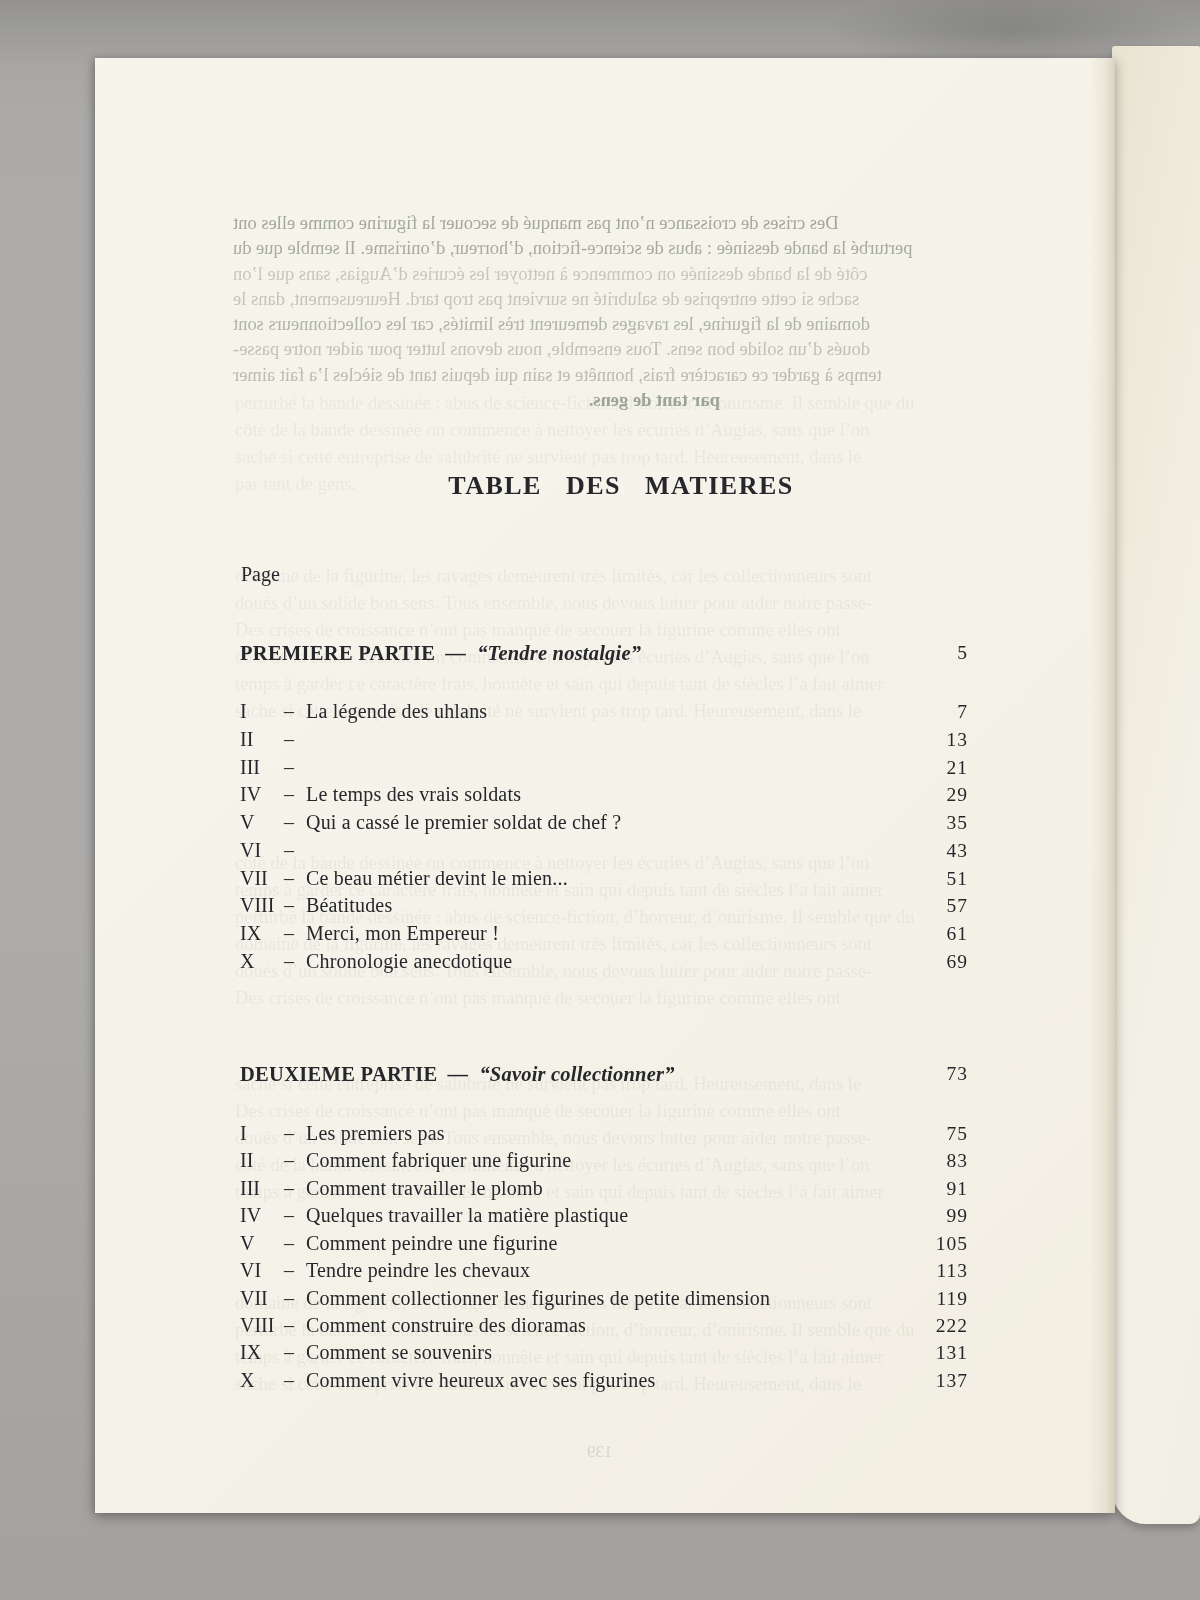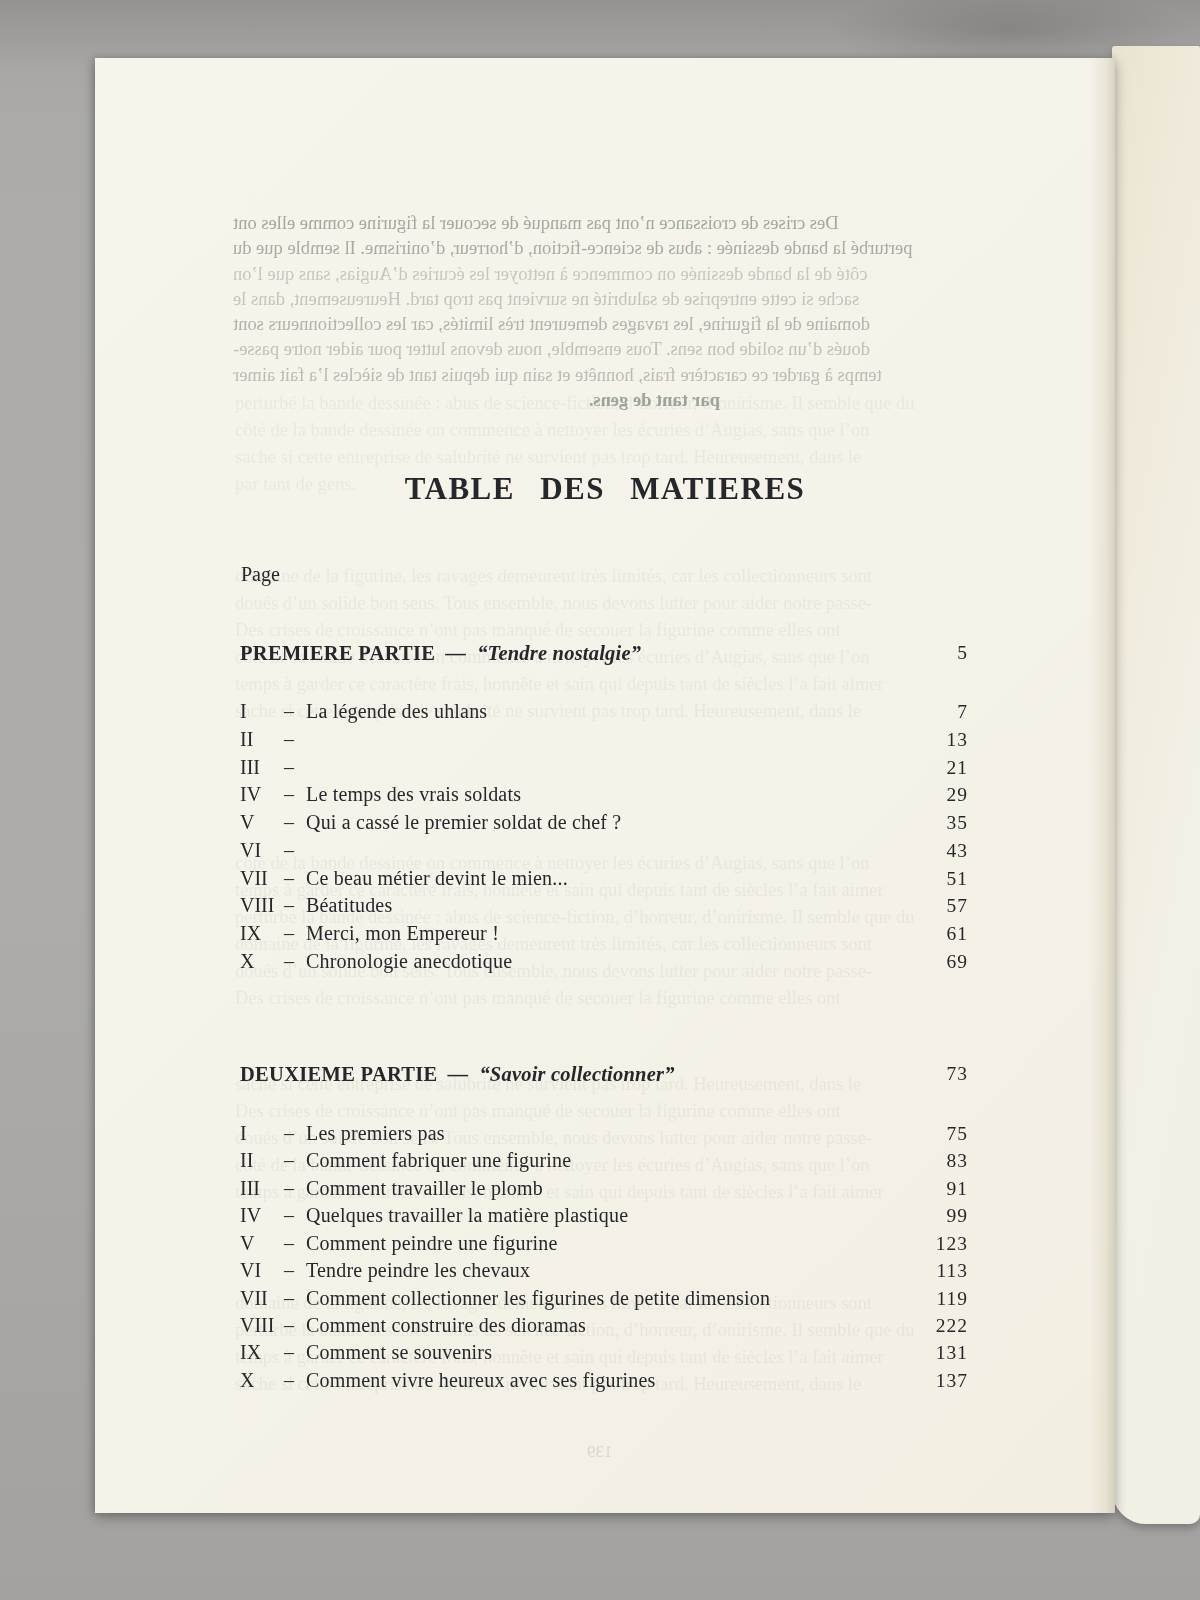--- a/index.html
+++ b/index.html
@@ -58,22 +58,22 @@
   }
   .ghost-num{
     position:absolute;left:492px;top:1384px;
     transform:scaleX(-1);
     color:#55554e;opacity:.17;filter:blur(.5px);
     font-size:17px;z-index:1;
   }
   
   .ink{color:#26272b;z-index:2;}
   .title{
-    position:absolute;left:146px;top:413px;width:728px;
-    text-align:center;font-size:31px;font-weight:bold;
+    position:absolute;left:162px;top:413px;width:728px;
+    text-align:center;font-size:26px;font-weight:bold;
     letter-spacing:1.5px;word-spacing:16px;
   }
   .page-label{
     position:absolute;left:146px;top:505px;width:738px;
     text-align:left;font-size:20px;
   }
   .part-head{
     position:absolute;left:145px;width:728px;
     display:flex;align-items:flex-start;
     font-size:20.5px;font-weight:bold;letter-spacing:.3px;
@@ -243,21 +243,21 @@
   <div class="row ink" style="top:1146px">
       <span class="rn">IV</span>
       <span class="dash">–</span>
       <span class="txt">Quelques travailler la matière plastique</span>
       <span class="pg">99</span>
     </div>
   <div class="row ink" style="top:1174px">
       <span class="rn">V</span>
       <span class="dash">–</span>
       <span class="txt">Comment peindre une figurine</span>
-      <span class="pg">123</span>
+      <span class="pg">105</span>
     </div>
   <div class="row ink" style="top:1201px">
       <span class="rn">VI</span>
       <span class="dash">–</span>
       <span class="txt">Tendre peindre les chevaux</span>
       <span class="pg">113</span>
     </div>
   <div class="row ink" style="top:1229px">
       <span class="rn">VII</span>
       <span class="dash">–</span>

